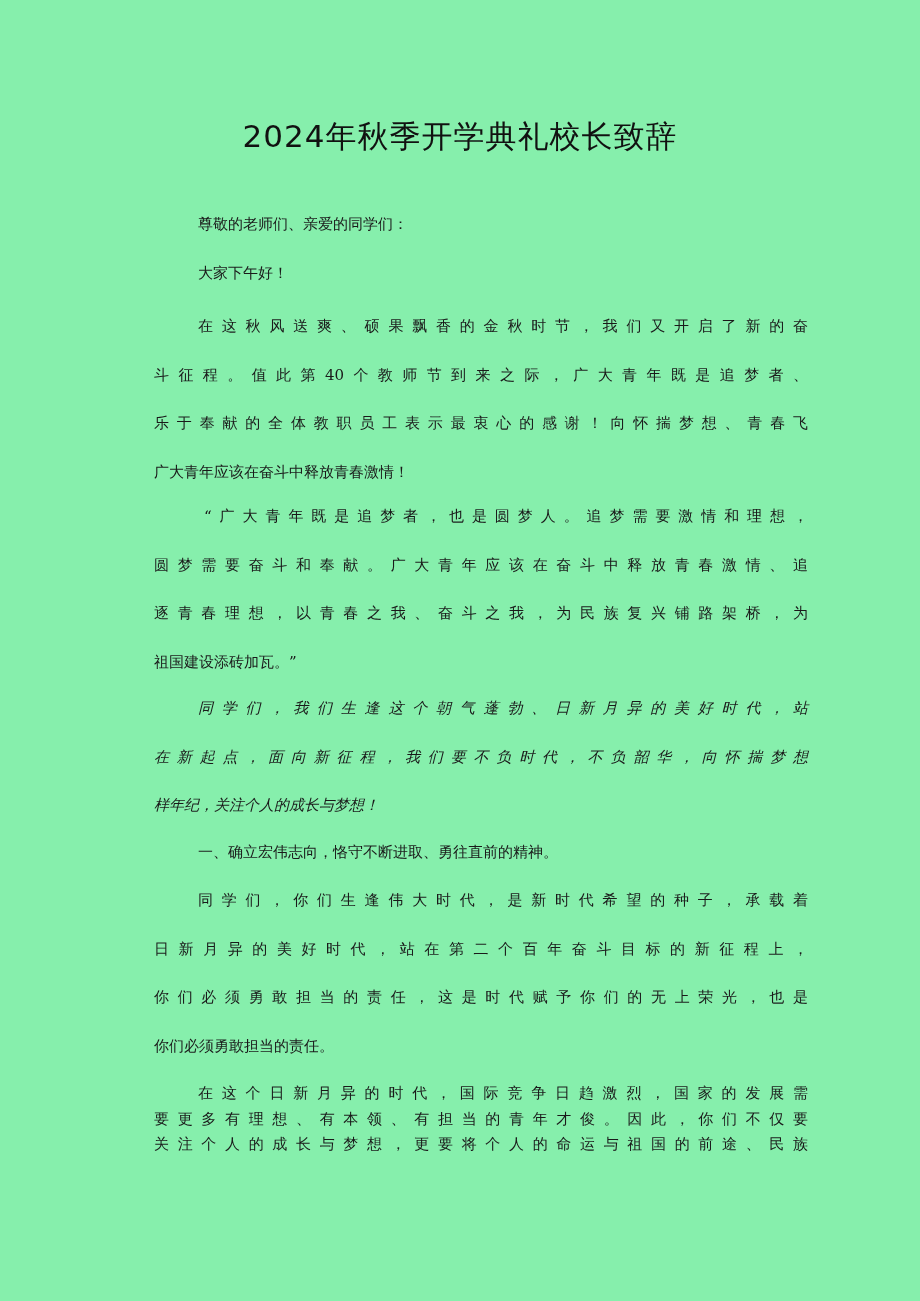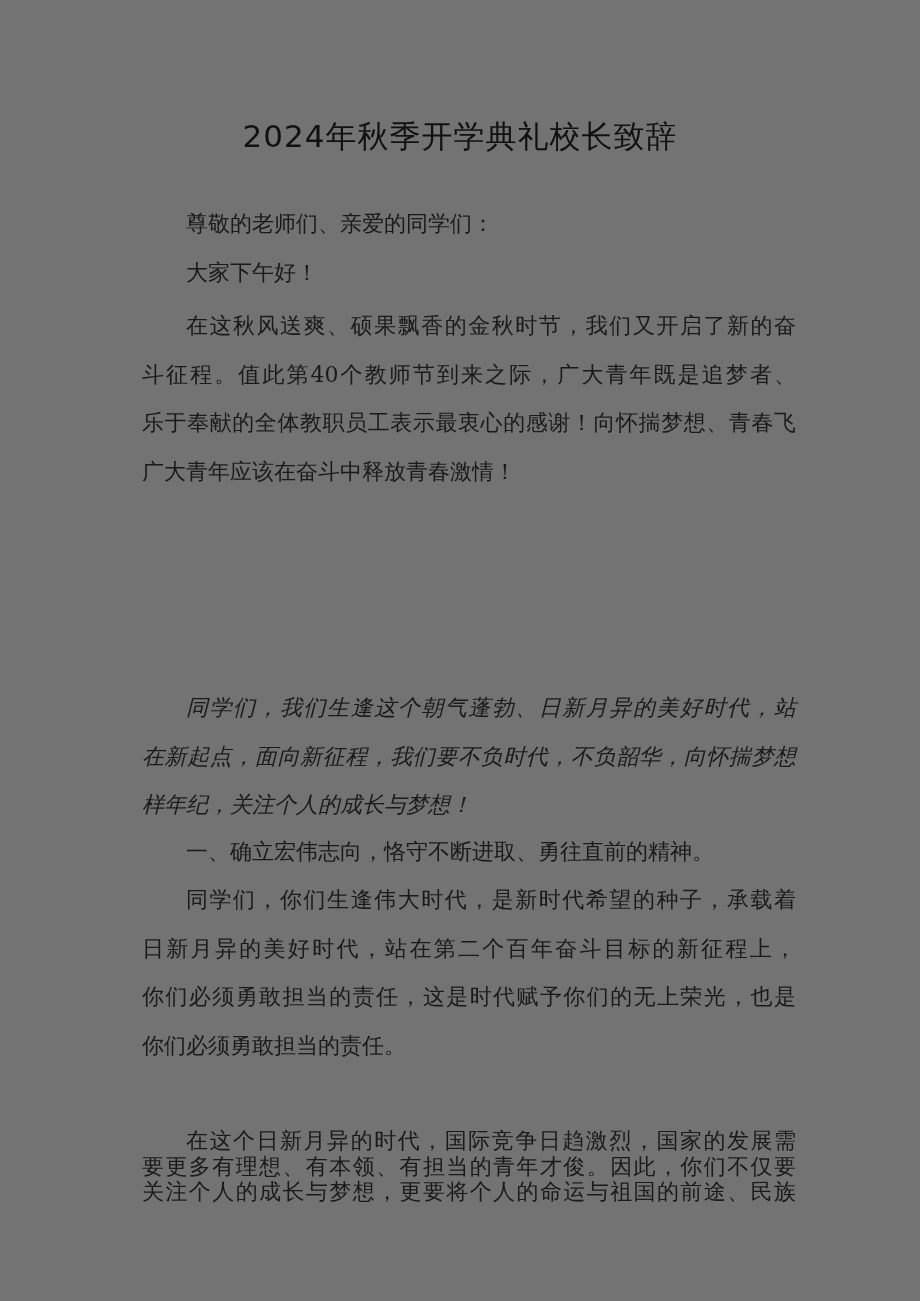--- a/index.html
+++ b/index.html
@@ -13,21 +13,21 @@
       position: relative;
       overflow: hidden;
       color: #1a1a1a;
       font-family: "DejaVu Serif", "Liberation Serif", serif;
     }
     .page {
       position: absolute;
       left: 0; top: 0;
       width: 920px;
       height: 1301px;
-      background: #737373;
+      background: #86efac;
     }
     .title {
       position: absolute;
       top: 116px;
       left: 0;
       width: 920px;
       text-align: center;
       font-family: "DejaVu Sans", "Liberation Sans", sans-serif;
       font-size: 31px;
       letter-spacing: 1px;
@@ -41,24 +41,24 @@
       text-align: justify;
       text-align-last: justify;
     }
     .line.last {
       text-align-last: left;
     }
     .line.first { padding-left: 44px; }
     .line.first-quote { padding-left: 50px; }
     .para-lines {
       position: absolute;
-      left: 142px;
+      left: 154px;
       width: 654px;
       margin: 0;
-      font-size: 22px;
+      font-size: 15px;
       color: #1a1a1a;
     }
     .para-lines .line { height: 48.5px; line-height: 48.5px; }
     .para-lines.tight .line { height: 25.5px; line-height: 25.5px; }
   </style>
 </head>
 <body>
 
 <div class="page">
 
@@ -72,37 +72,43 @@
     <span class="line last first">大家下午好！</span>
   </div>
 
   <div class="para-lines" style="top:302px;">
     <span class="line first">在这秋风送爽、硕果飘香的金秋时节，我们又开启了新的奋</span>
     <span class="line">斗征程。值此第40个教师节到来之际，广大青年既是追梦者、</span>
     <span class="line">乐于奉献的全体教职员工表示最衷心的感谢！向怀揣梦想、青春飞</span>
     <span class="line last">广大青年应该在奋斗中释放青春激情！</span>
   </div>
 
+  <div class="para-lines" style="top:492px;">
+    <span class="line first-quote">“广大青年既是追梦者，也是圆梦人。追梦需要激情和理想，</span>
+    <span class="line">圆梦需要奋斗和奉献。广大青年应该在奋斗中释放青春激情、追</span>
+    <span class="line">逐青春理想，以青春之我、奋斗之我，为民族复兴铺路架桥，为</span>
+    <span class="line last">祖国建设添砖加瓦。”</span>
+  </div>
 
   <div class="para-lines" style="top:684px;font-style:italic;">
     <span class="line first">同学们，我们生逢这个朝气蓬勃、日新月异的美好时代，站</span>
     <span class="line">在新起点，面向新征程，我们要不负时代，不负韶华，向怀揣梦想</span>
     <span class="line last">样年纪，关注个人的成长与梦想！</span>
   </div>
 
   <div class="para-lines" style="top:828px;">
     <span class="line last first">一、确立宏伟志向，恪守不断进取、勇往直前的精神。</span>
   </div>
 
   <div class="para-lines" style="top:876px;">
     <span class="line first">同学们，你们生逢伟大时代，是新时代希望的种子，承载着</span>
     <span class="line">日新月异的美好时代，站在第二个百年奋斗目标的新征程上，</span>
     <span class="line">你们必须勇敢担当的责任，这是时代赋予你们的无上荣光，也是</span>
     <span class="line last">你们必须勇敢担当的责任。</span>
   </div>
 
-  <div class="para-lines tight" style="top:1081px;margin-top:47px;">
+  <div class="para-lines tight" style="top:1081px;">
     <span class="line first">在这个日新月异的时代，国际竞争日趋激烈，国家的发展需</span>
     <span class="line">要更多有理想、有本领、有担当的青年才俊。因此，你们不仅要</span>
     <span class="line">关注个人的成长与梦想，更要将个人的命运与祖国的前途、民族</span>
   </div>
 
 </div>
 
 </body></html>

